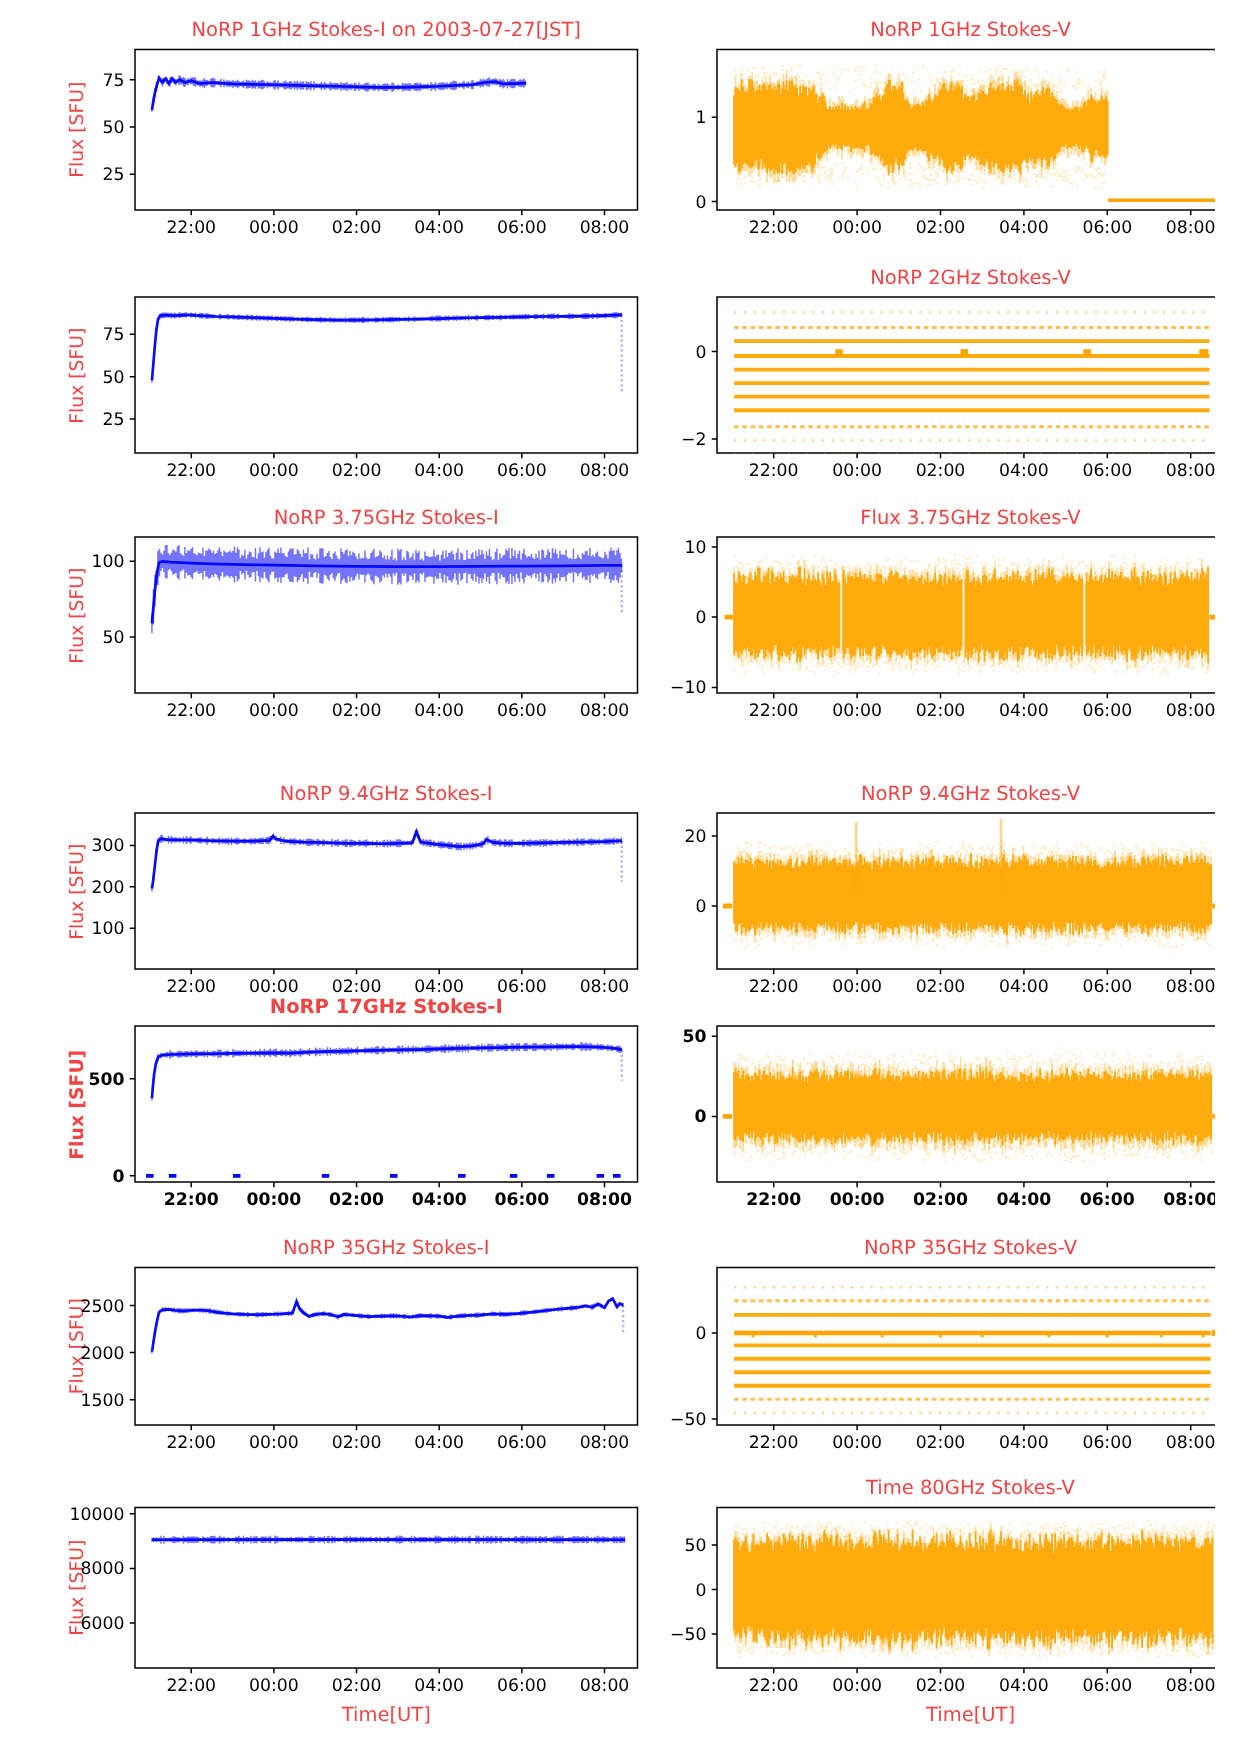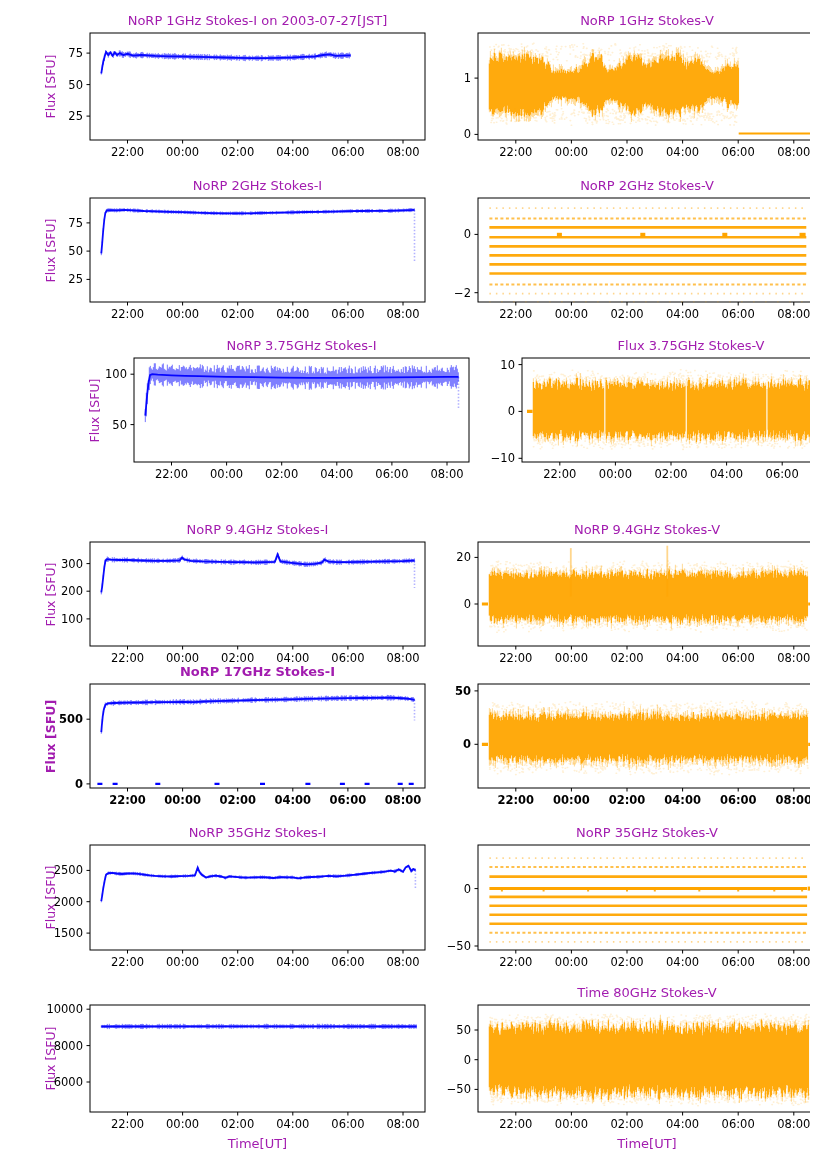--- a/index.html
+++ b/index.html
@@ -1,23 +1,23 @@
 <!DOCTYPE html>
 <html><head>
 <meta charset="utf-8">
 <style>
   html,body{margin:0;padding:0;background:#ffffff;}
   #canvas{position:relative;width:810px;height:1169px;background:#ffffff;overflow:hidden;
-          font-family:"DejaVu Sans","Liberation Sans",sans-serif;color:#a21caf;}
+          font-family:"DejaVu Sans","Liberation Sans",sans-serif;color:#ef4444;}
   .cell{position:absolute;}
   .c0{left:0;width:427px;}
   .c1{left:427px;width:400px;}
   .r0{top:11px;height:161px;}
   .r1{top:176px;height:158px;}
-  .r2{top:336px;height:158px;margin-left:44px;}
+  .r2{top:336px;height:158px;}
   .r3{top:520px;height:158px;}
   .r4{top:662px;height:158px;font-weight:bold;}
   .r5{top:823px;height:159px;}
   .r6{top:983px;height:186px;}
   .ptitle{position:absolute;top:0;height:20px;line-height:20px;text-align:center;
           font-size:13px;white-space:nowrap;}
   .c0 .ptitle{left:90px;width:335px;}
   .c1 .ptitle{left:51px;width:338px;}
   .ylab{position:absolute;left:42px;top:22px;width:18px;height:107px;
         display:flex;align-items:center;justify-content:center;}
@@ -69,21 +69,20 @@
         <path d="M88.8 129 v3.5 M144.4 129 v3.5 M200.0 129 v3.5 M255.6 129 v3.5 M311.2 129 v3.5 M366.8 129 v3.5 M51 123.4 h-3.5 M51 67.1 h-3.5 " stroke="#000" stroke-width="1" fill="none"></path>
         <rect x="51" y="22" width="338" height="107" fill="none" stroke="#000" stroke-width="1"></rect>
         <path d="M62.4 52.6 V98.5 M63.4 46.6 V100.3 M64.4 47.5 V98.0 M65.4 48.8 V103.6 M66.4 49.9 V103.4 M67.4 41.8 V101.2 M68.4 46.8 V98.4 M69.4 49.8 V97.8 M70.4 50.0 V97.6 M71.4 50.5 V98.9 M72.4 41.6 V100.4 M73.4 42.1 V100.9 M74.4 42.7 V100.5 M75.4 47.3 V99.9 M76.4 51.1 V96.5 M77.4 48.8 V95.6 M78.4 48.7 V102.0 M79.4 45.6 V101.5 M80.4 49.6 V94.7 M81.4 45.8 V101.8 M82.4 44.5 V98.0 M83.4 46.4 V100.8 M84.4 49.2 V104.7 M85.4 46.1 V101.1 M86.4 45.1 V103.1 M87.4 47.7 V102.5 M88.4 48.8 V101.0 M89.4 46.3 V105.3 M90.4 49.2 V102.0 M91.4 45.3 V104.7 M92.4 44.5 V104.2 M93.4 51.4 V98.0 M94.4 48.0 V104.9 M95.4 43.5 V98.5 M96.4 48.1 V97.9 M97.4 42.4 V105.7 M98.4 49.5 V101.7 M99.4 42.6 V103.9 M100.4 42.6 V102.3 M101.4 43.2 V104.3 M102.4 46.8 V105.3 M103.4 45.5 V103.8 M104.4 47.7 V100.9 M105.4 53.0 V101.4 M106.4 46.1 V102.2 M107.4 50.9 V98.3 M108.4 45.8 V101.5 M109.4 47.0 V101.7 M110.4 46.9 V99.4 M111.4 52.7 V99.0 M112.4 47.5 V97.4 M113.4 49.3 V99.3 M114.4 48.8 V103.7 M115.4 46.0 V100.8 M116.4 51.4 V98.8 M117.4 51.3 V91.2 M118.4 57.7 V94.9 M119.4 53.2 V95.1 M120.4 53.6 V94.2 M121.4 50.8 V91.9 M122.4 53.4 V90.6 M123.4 56.6 V90.1 M124.4 61.6 V89.6 M125.4 61.7 V86.2 M126.4 59.6 V88.3 M127.4 62.3 V86.3 M128.4 60.3 V85.0 M129.4 61.6 V86.9 M130.4 59.5 V85.2 M131.4 61.5 V88.5 M132.4 59.3 V86.8 M133.4 61.8 V88.1 M134.4 57.7 V89.2 M135.4 61.3 V85.3 M136.4 58.9 V86.7 M137.4 62.1 V86.6 M138.4 59.8 V85.8 M139.4 62.4 V86.7 M140.4 60.0 V90.5 M141.4 60.9 V87.9 M142.4 61.3 V88.1 M143.4 59.6 V87.8 M144.4 61.0 V87.2 M145.4 60.7 V88.0 M146.4 62.1 V87.3 M147.4 60.0 V88.3 M148.4 58.2 V88.4 M149.4 56.1 V90.4 M150.4 61.2 V86.2 M151.4 61.9 V85.7 M152.4 60.7 V86.4 M153.4 57.6 V92.3 M154.4 58.0 V91.8 M155.4 53.7 V91.3 M156.4 54.2 V92.9 M157.4 51.2 V92.8 M158.4 53.1 V93.9 M159.4 52.4 V92.3 M160.4 56.1 V96.7 M161.4 52.8 V94.9 M162.4 52.1 V99.7 M163.4 47.2 V99.5 M164.4 45.3 V98.7 M165.4 42.1 V105.8 M166.4 42.2 V98.7 M167.4 50.4 V99.3 M168.4 46.2 V104.1 M169.4 46.2 V98.2 M170.4 48.7 V94.3 M171.4 48.5 V98.8 M172.4 46.7 V102.3 M173.4 46.7 V97.4 M174.4 43.3 V99.0 M175.4 50.9 V99.5 M176.4 56.3 V95.2 M177.4 54.6 V91.1 M178.4 56.9 V89.5 M179.4 58.5 V89.2 M180.4 61.3 V88.7 M181.4 60.4 V89.6 M182.4 58.6 V88.1 M183.4 58.9 V87.0 M184.4 58.1 V89.7 M185.4 58.1 V89.7 M186.4 59.2 V88.3 M187.4 59.6 V90.0 M188.4 57.0 V89.8 M189.4 59.3 V89.7 M190.4 55.5 V89.2 M191.4 56.2 V94.0 M192.4 51.9 V96.3 M193.4 54.8 V91.4 M194.4 57.5 V92.1 M195.4 55.3 V95.0 M196.4 51.9 V94.9 M197.4 52.6 V93.6 M198.4 53.3 V92.0 M199.4 48.6 V99.4 M200.4 48.7 V94.6 M201.4 45.3 V95.6 M202.4 44.3 V100.3 M203.4 47.9 V101.0 M204.4 49.7 V104.6 M205.4 50.5 V102.4 M206.4 45.8 V99.4 M207.4 43.9 V104.5 M208.4 49.3 V102.7 M209.4 46.0 V97.1 M210.4 47.8 V97.4 M211.4 43.8 V99.4 M212.4 46.4 V98.8 M213.4 48.1 V102.1 M214.4 46.4 V101.3 M215.4 54.7 V93.3 M216.4 51.7 V95.7 M217.4 53.4 V93.0 M218.4 53.2 V91.7 M219.4 56.4 V95.4 M220.4 53.6 V93.7 M221.4 52.8 V93.3 M222.4 51.7 V94.3 M223.4 56.3 V92.6 M224.4 55.6 V95.8 M225.4 50.9 V94.3 M226.4 51.2 V98.8 M227.4 48.7 V98.4 M228.4 49.7 V99.1 M229.4 51.3 V99.9 M230.4 52.0 V95.1 M231.4 52.2 V97.4 M232.4 47.5 V101.6 M233.4 44.2 V104.6 M234.4 48.1 V96.5 M235.4 47.2 V100.3 M236.4 49.4 V98.7 M237.4 48.2 V97.3 M238.4 46.7 V101.8 M239.4 45.6 V101.4 M240.4 48.8 V103.0 M241.4 44.4 V104.4 M242.4 49.4 V103.6 M243.4 49.7 V98.7 M244.4 46.9 V100.8 M245.4 45.2 V98.7 M246.4 49.5 V103.8 M247.4 46.1 V101.7 M248.4 49.9 V97.4 M249.4 42.0 V98.8 M250.4 44.1 V99.1 M251.4 41.8 V99.3 M252.4 46.1 V103.1 M253.4 45.3 V106.0 M254.4 46.9 V97.6 M255.4 52.0 V95.8 M256.4 48.8 V95.7 M257.4 54.6 V97.7 M258.4 51.1 V97.1 M259.4 58.2 V93.8 M260.4 50.5 V96.2 M261.4 54.4 V95.0 M262.4 52.3 V97.6 M263.4 50.7 V98.1 M264.4 49.7 V95.2 M265.4 51.9 V93.6 M266.4 53.1 V94.7 M267.4 49.4 V100.3 M268.4 46.8 V95.3 M269.4 50.9 V94.0 M270.4 48.2 V96.1 M271.4 47.4 V100.5 M272.4 48.1 V99.8 M273.4 53.6 V94.1 M274.4 50.6 V93.5 M275.4 53.2 V96.4 M276.4 55.0 V94.8 M277.4 55.6 V91.5 M278.4 57.8 V90.9 M279.4 59.0 V90.1 M280.4 58.0 V87.3 M281.4 59.1 V86.9 M282.4 60.3 V86.8 M283.4 61.1 V85.3 M284.4 61.4 V88.2 M285.4 61.2 V87.3 M286.4 62.6 V87.2 M287.4 61.6 V88.1 M288.4 61.6 V86.3 M289.4 60.5 V86.7 M290.4 60.0 V85.2 M291.4 60.4 V86.7 M292.4 62.9 V88.4 M293.4 60.3 V86.4 M294.4 60.9 V90.2 M295.4 57.7 V90.7 M296.4 56.8 V88.3 M297.4 59.4 V86.0 M298.4 55.3 V88.1 M299.4 55.5 V91.0 M300.4 52.4 V96.9 M301.4 54.5 V97.0 M302.4 55.4 V92.9 M303.4 56.1 V89.3 M304.4 57.8 V89.2 M305.4 55.9 V92.4 M306.4 56.1 V93.5 M307.4 52.4 V92.1 M308.4 55.3 V93.0 M309.4 55.5 V94.2 M310.4 53.4 V94.4 M311.4 56.4 V92.4 " stroke="#ffa500" stroke-width="1.3" fill="none" stroke-opacity="0.95"></path>
         <path d="M62.4 48.9 V52.6 M62.4 98.5 V101.3 M63.4 39.9 V46.6 M63.4 100.3 V100.9 M64.4 47.5 V47.5 M64.4 98.0 V98.6 M65.4 45.6 V48.8 M65.4 103.6 V105.6 M66.4 45.2 V49.9 M66.4 103.4 V105.4 M67.4 38.1 V41.8 M67.4 101.2 V104.1 M68.4 42.7 V46.8 M68.4 98.4 V102.1 M69.4 45.1 V49.8 M69.4 97.8 V102.6 M70.4 46.8 V50.0 M70.4 97.6 V103.0 M71.4 46.7 V50.5 M71.4 98.9 V102.3 M72.4 39.4 V41.6 M72.4 100.4 V105.9 M73.4 40.9 V42.1 M73.4 100.9 V104.9 M74.4 36.7 V42.7 M74.4 100.5 V104.4 M75.4 43.6 V47.3 M75.4 99.9 V102.8 M76.4 44.9 V51.1 M76.4 96.5 V101.7 M77.4 42.5 V48.8 M77.4 95.6 V100.2 M78.4 46.3 V48.7 M78.4 102.0 V106.2 M79.4 45.0 V45.6 M79.4 101.5 V107.0 M80.4 46.0 V49.6 M80.4 94.7 V97.9 M81.4 42.6 V45.8 M81.4 101.8 V102.1 M82.4 43.7 V44.5 M82.4 98.0 V101.1 M83.4 40.5 V46.4 M83.4 100.8 V102.9 M84.4 43.4 V49.2 M84.4 104.7 V110.4 M85.4 45.2 V46.1 M85.4 101.1 V102.4 M86.4 40.4 V45.1 M86.4 103.1 V107.4 M87.4 43.4 V47.7 M87.4 102.5 V108.2 M88.4 44.0 V48.8 M88.4 101.0 V106.6 M89.4 44.6 V46.3 M89.4 105.3 V110.4 M90.4 47.5 V49.2 M90.4 102.0 V102.6 M91.4 42.8 V45.3 M91.4 104.7 V110.9 M92.4 41.9 V44.5 M92.4 104.2 V110.5 M93.4 45.7 V51.4 M93.4 98.0 V104.2 M94.4 45.7 V48.0 M94.4 104.9 V107.7 M95.4 38.8 V43.5 M95.4 98.5 V104.4 M96.4 45.2 V48.1 M96.4 97.9 V101.0 M97.4 35.7 V42.4 M97.4 105.7 V110.3 M98.4 46.1 V49.5 M98.4 101.7 V103.1 M99.4 41.1 V42.6 M99.4 103.9 V110.6 M100.4 39.3 V42.6 M100.4 102.3 V107.6 M101.4 40.4 V43.2 M101.4 104.3 V110.8 M102.4 46.5 V46.8 M102.4 105.3 V110.4 M103.4 39.6 V45.5 M103.4 103.8 V109.9 M104.4 40.9 V47.7 M104.4 100.9 V105.4 M105.4 51.6 V53.0 M105.4 101.4 V106.1 M106.4 43.9 V46.1 M106.4 102.2 V106.3 M107.4 48.4 V50.9 M107.4 98.3 V105.0 M108.4 41.9 V45.8 M108.4 101.5 V103.9 M109.4 44.2 V47.0 M109.4 101.7 V104.0 M110.4 46.4 V46.9 M110.4 99.4 V104.7 M111.4 52.5 V52.7 M111.4 99.0 V104.7 M112.4 43.0 V47.5 M112.4 97.4 V100.7 M113.4 46.7 V49.3 M113.4 99.3 V104.3 M114.4 44.6 V48.8 M114.4 103.7 V107.9 M115.4 45.0 V46.0 M115.4 100.8 V105.9 M116.4 45.9 V51.4 M116.4 98.8 V104.6 M117.4 50.6 V51.3 M117.4 91.2 V92.7 M118.4 54.7 V57.7 M118.4 94.9 V101.1 M119.4 52.6 V53.2 M119.4 95.1 V96.2 M120.4 47.2 V53.6 M120.4 94.2 V96.8 M121.4 50.2 V50.8 M121.4 91.9 V93.8 M122.4 51.7 V53.4 M122.4 90.6 V94.8 M123.4 53.2 V56.6 M123.4 90.1 V91.9 M124.4 58.9 V61.6 M124.4 89.6 V96.3 M125.4 60.8 V61.7 M125.4 86.2 V91.6 M126.4 53.6 V59.6 M126.4 88.3 V88.7 M127.4 60.2 V62.3 M127.4 86.3 V87.3 M128.4 56.1 V60.3 M128.4 85.0 V90.1 M129.4 57.3 V61.6 M129.4 86.9 V88.7 M130.4 57.5 V59.5 M130.4 85.2 V88.3 M131.4 58.2 V61.5 M131.4 88.5 V92.7 M132.4 52.9 V59.3 M132.4 86.8 V88.4 M133.4 55.1 V61.8 M133.4 88.1 V88.5 M134.4 53.2 V57.7 M134.4 89.2 V95.6 M135.4 55.0 V61.3 M135.4 85.3 V85.9 M136.4 58.3 V58.9 M136.4 86.7 V87.1 M137.4 57.7 V62.1 M137.4 86.6 V87.5 M138.4 59.1 V59.8 M138.4 85.8 V92.2 M139.4 62.1 V62.4 M139.4 86.7 V90.3 M140.4 58.3 V60.0 M140.4 90.5 V94.6 M141.4 58.1 V60.9 M141.4 87.9 V92.9 M142.4 58.3 V61.3 M142.4 88.1 V91.7 M143.4 56.0 V59.6 M143.4 87.8 V88.4 M144.4 55.0 V61.0 M144.4 87.2 V93.0 M145.4 60.0 V60.7 M145.4 88.0 V90.7 M146.4 59.2 V62.1 M146.4 87.3 V92.9 M147.4 56.9 V60.0 M147.4 88.3 V94.2 M148.4 57.7 V58.2 M148.4 88.4 V94.9 M149.4 53.1 V56.1 M149.4 90.4 V91.4 M150.4 57.8 V61.2 M150.4 86.2 V89.7 M151.4 55.6 V61.9 M151.4 85.7 V91.9 M152.4 54.3 V60.7 M152.4 86.4 V88.6 M153.4 54.6 V57.6 M153.4 92.3 V97.0 M154.4 54.1 V58.0 M154.4 91.8 V96.5 M155.4 49.5 V53.7 M155.4 91.3 V93.4 M156.4 47.9 V54.2 M156.4 92.9 V95.3 M157.4 44.8 V51.2 M157.4 92.8 V94.9 M158.4 46.3 V53.1 M158.4 93.9 V96.3 M159.4 51.9 V52.4 M159.4 92.3 V96.6 M160.4 55.0 V56.1 M160.4 96.7 V98.9 M161.4 51.2 V52.8 M161.4 94.9 V100.5 M162.4 48.4 V52.1 M162.4 99.7 V100.3 M163.4 41.3 V47.2 M163.4 99.5 V101.0 M164.4 44.7 V45.3 M164.4 98.7 V102.4 M165.4 38.0 V42.1 M165.4 105.8 V106.3 M166.4 38.4 V42.2 M166.4 98.7 V103.6 M167.4 48.9 V50.4 M167.4 99.3 V104.4 M168.4 45.8 V46.2 M168.4 104.1 V109.3 M169.4 46.0 V46.2 M169.4 98.2 V102.5 M170.4 43.5 V48.7 M170.4 94.3 V97.0 M171.4 43.0 V48.5 M171.4 98.8 V100.6 M172.4 40.3 V46.7 M172.4 102.3 V106.0 M173.4 43.4 V46.7 M173.4 97.4 V99.1 M174.4 42.7 V43.3 M174.4 99.0 V99.3 M175.4 44.5 V50.9 M175.4 99.5 V105.8 M176.4 55.1 V56.3 M176.4 95.2 V96.7 M177.4 52.4 V54.6 M177.4 91.1 V96.4 M178.4 53.9 V56.9 M178.4 89.5 V92.8 M179.4 56.6 V58.5 M179.4 89.2 V93.6 M180.4 58.5 V61.3 M180.4 88.7 V89.6 M181.4 58.0 V60.4 M181.4 89.6 V92.5 M182.4 53.8 V58.6 M182.4 88.1 V93.9 M183.4 53.4 V58.9 M183.4 87.0 V92.7 M184.4 56.7 V58.1 M184.4 89.7 V91.7 M185.4 54.5 V58.1 M185.4 89.7 V93.4 M186.4 58.5 V59.2 M186.4 88.3 V88.9 M187.4 56.1 V59.6 M187.4 90.0 V91.8 M188.4 56.3 V57.0 M188.4 89.8 V91.9 M189.4 54.7 V59.3 M189.4 89.7 V91.5 M190.4 52.7 V55.5 M190.4 89.2 V93.4 M191.4 51.8 V56.2 M191.4 94.0 V98.5 M192.4 47.3 V51.9 M192.4 96.3 V101.0 M193.4 49.7 V54.8 M193.4 91.4 V97.3 M194.4 54.5 V57.5 M194.4 92.1 V93.1 M195.4 52.8 V55.3 M195.4 95.0 V101.2 M196.4 45.2 V51.9 M196.4 94.9 V98.2 M197.4 50.9 V52.6 M197.4 93.6 V96.6 M198.4 47.9 V53.3 M198.4 92.0 V95.2 M199.4 43.6 V48.6 M199.4 99.4 V100.5 M200.4 44.2 V48.7 M200.4 94.6 V98.1 M201.4 40.2 V45.3 M201.4 95.6 V100.0 M202.4 41.7 V44.3 M202.4 100.3 V103.1 M203.4 41.5 V47.9 M203.4 101.0 V102.7 M204.4 44.0 V49.7 M204.4 104.6 V110.9 M205.4 48.5 V50.5 M205.4 102.4 V102.9 M206.4 42.6 V45.8 M206.4 99.4 V100.6 M207.4 39.8 V43.9 M207.4 104.5 V105.2 M208.4 43.1 V49.3 M208.4 102.7 V106.0 M209.4 44.1 V46.0 M209.4 97.1 V103.1 M210.4 42.1 V47.8 M210.4 97.4 V99.2 M211.4 42.8 V43.8 M211.4 99.4 V104.4 M212.4 42.7 V46.4 M212.4 98.8 V101.1 M213.4 42.3 V48.1 M213.4 102.1 V103.1 M214.4 42.7 V46.4 M214.4 101.3 V102.3 M215.4 53.6 V54.7 M215.4 93.3 V100.1 M216.4 51.0 V51.7 M216.4 95.7 V98.4 M217.4 48.8 V53.4 M217.4 93.0 V93.6 M218.4 52.3 V53.2 M218.4 91.7 V93.2 M219.4 53.7 V56.4 M219.4 95.4 V97.4 M220.4 51.9 V53.6 M220.4 93.7 V97.3 M221.4 47.5 V52.8 M221.4 93.3 V95.8 M222.4 47.6 V51.7 M222.4 94.3 V94.7 M223.4 49.5 V56.3 M223.4 92.6 V99.1 M224.4 49.6 V55.6 M224.4 95.8 V101.7 M225.4 47.3 V50.9 M225.4 94.3 V97.5 M226.4 45.0 V51.2 M226.4 98.8 V101.7 M227.4 45.4 V48.7 M227.4 98.4 V104.9 M228.4 45.2 V49.7 M228.4 99.1 V99.9 M229.4 45.4 V51.3 M229.4 99.9 V103.6 M230.4 51.3 V52.0 M230.4 95.1 V98.1 M231.4 51.6 V52.2 M231.4 97.4 V99.1 M232.4 44.9 V47.5 M232.4 101.6 V106.2 M233.4 39.0 V44.2 M233.4 104.6 V105.4 M234.4 42.8 V48.1 M234.4 96.5 V102.2 M235.4 41.5 V47.2 M235.4 100.3 V105.6 M236.4 42.9 V49.4 M236.4 98.7 V105.5 M237.4 44.1 V48.2 M237.4 97.3 V97.7 M238.4 40.8 V46.7 M238.4 101.8 V104.9 M239.4 39.1 V45.6 M239.4 101.4 V107.9 M240.4 44.8 V48.8 M240.4 103.0 V103.5 M241.4 38.1 V44.4 M241.4 104.4 V110.9 M242.4 44.7 V49.4 M242.4 103.6 V106.7 M243.4 48.1 V49.7 M243.4 98.7 V100.9 M244.4 43.6 V46.9 M244.4 100.8 V103.3 M245.4 39.7 V45.2 M245.4 98.7 V101.6 M246.4 45.8 V49.5 M246.4 103.8 V107.9 M247.4 44.2 V46.1 M247.4 101.7 V102.6 M248.4 49.5 V49.9 M248.4 97.4 V99.5 M249.4 36.3 V42.0 M249.4 98.8 V101.9 M250.4 37.9 V44.1 M250.4 99.1 V101.6 M251.4 37.0 V41.8 M251.4 99.3 V102.0 M252.4 41.8 V46.1 M252.4 103.1 V104.4 M253.4 38.6 V45.3 M253.4 106.0 V110.7 M254.4 43.9 V46.9 M254.4 97.6 V98.3 M255.4 52.0 V52.0 M255.4 95.8 V96.2 M256.4 42.5 V48.8 M256.4 95.7 V96.6 M257.4 53.2 V54.6 M257.4 97.7 V101.4 M258.4 46.5 V51.1 M258.4 97.1 V103.1 M259.4 55.6 V58.2 M259.4 93.8 V94.0 M260.4 47.3 V50.5 M260.4 96.2 V98.9 M261.4 49.8 V54.4 M261.4 95.0 V101.2 M262.4 52.2 V52.3 M262.4 97.6 V102.2 M263.4 49.7 V50.7 M263.4 98.1 V101.7 M264.4 45.0 V49.7 M264.4 95.2 V97.8 M265.4 48.4 V51.9 M265.4 93.6 V99.4 M266.4 50.9 V53.1 M266.4 94.7 V96.4 M267.4 43.2 V49.4 M267.4 100.3 V107.1 M268.4 40.7 V46.8 M268.4 95.3 V97.8 M269.4 50.6 V50.9 M269.4 94.0 V95.3 M270.4 42.4 V48.2 M270.4 96.1 V102.4 M271.4 45.4 V47.4 M271.4 100.5 V102.0 M272.4 43.5 V48.1 M272.4 99.8 V102.7 M273.4 47.0 V53.6 M273.4 94.1 V98.6 M274.4 50.4 V50.6 M274.4 93.5 V96.5 M275.4 48.4 V53.2 M275.4 96.4 V101.7 M276.4 53.1 V55.0 M276.4 94.8 V98.9 M277.4 49.5 V55.6 M277.4 91.5 V94.9 M278.4 53.9 V57.8 M278.4 90.9 V93.3 M279.4 55.5 V59.0 M279.4 90.1 V93.0 M280.4 54.9 V58.0 M280.4 87.3 V91.9 M281.4 54.0 V59.1 M281.4 86.9 V90.5 M282.4 54.9 V60.3 M282.4 86.8 V91.8 M283.4 56.1 V61.1 M283.4 85.3 V88.0 M284.4 57.8 V61.4 M284.4 88.2 V94.3 M285.4 58.9 V61.2 M285.4 87.3 V93.9 M286.4 60.7 V62.6 M286.4 87.2 V87.4 M287.4 59.5 V61.6 M287.4 88.1 V92.2 M288.4 56.1 V61.6 M288.4 86.3 V89.0 M289.4 59.0 V60.5 M289.4 86.7 V92.0 M290.4 55.8 V60.0 M290.4 85.2 V90.2 M291.4 56.4 V60.4 M291.4 86.7 V93.1 M292.4 59.7 V62.9 M292.4 88.4 V93.7 M293.4 57.4 V60.3 M293.4 86.4 V91.7 M294.4 55.0 V60.9 M294.4 90.2 V92.0 M295.4 53.0 V57.7 M295.4 90.7 V95.5 M296.4 55.1 V56.8 M296.4 88.3 V90.1 M297.4 55.5 V59.4 M297.4 86.0 V87.9 M298.4 48.8 V55.3 M298.4 88.1 V90.7 M299.4 54.2 V55.5 M299.4 91.0 V92.9 M300.4 47.7 V52.4 M300.4 96.9 V101.1 M301.4 52.5 V54.5 M301.4 97.0 V98.6 M302.4 53.5 V55.4 M302.4 92.9 V93.4 M303.4 50.5 V56.1 M303.4 89.3 V94.7 M304.4 55.3 V57.8 M304.4 89.2 V94.3 M305.4 55.8 V55.9 M305.4 92.4 V92.5 M306.4 53.3 V56.1 M306.4 93.5 V94.2 M307.4 46.7 V52.4 M307.4 92.1 V97.7 M308.4 53.1 V55.3 M308.4 93.0 V94.0 M309.4 51.1 V55.5 M309.4 94.2 V99.5 M310.4 49.7 V53.4 M310.4 94.4 V97.7 M311.4 50.1 V56.4 M311.4 92.4 V93.9 " stroke="#ffa500" stroke-width="1.1" fill="none" stroke-opacity="0.38"></path>
         <path d="M259.2 49.3 l0.5 0 M248.7 102.6 l0.5 0 M197.5 42.3 l0.5 0 M220.8 41.8 l0.5 0 M253.1 44.3 l0.5 0 M121.4 38.9 l0.5 0 M257.5 36.0 l0.5 0 M83.8 38.1 l0.5 0 M231.5 99.7 l0.5 0 M122.4 100.5 l0.5 0 M123.5 43.2 l0.5 0 M194.6 45.1 l0.5 0 M234.2 105.1 l0.5 0 M284.9 107.9 l0.5 0 M279.8 50.9 l0.5 0 M109.3 103.5 l0.5 0 M91.8 43.7 l0.5 0 M155.9 43.8 l0.5 0 M298.1 47.4 l0.5 0 M303.2 101.4 l0.5 0 M269.0 101.4 l0.5 0 M99.0 102.5 l0.5 0 M197.7 105.9 l0.5 0 M87.9 110.5 l0.5 0 M188.7 102.0 l0.5 0 M263.4 109.7 l0.5 0 M169.3 100.6 l0.5 0 M107.5 107.0 l0.5 0 M156.1 102.3 l0.5 0 M276.8 105.1 l0.5 0 M280.5 42.5 l0.5 0 M162.2 44.1 l0.5 0 M103.9 107.0 l0.5 0 M65.9 98.3 l0.5 0 M118.0 106.6 l0.5 0 M173.1 97.6 l0.5 0 M198.8 43.3 l0.5 0 M245.6 106.6 l0.5 0 M179.3 104.8 l0.5 0 M73.7 40.2 l0.5 0 M210.7 47.2 l0.5 0 M158.5 43.9 l0.5 0 M149.8 35.5 l0.5 0 M289.9 104.2 l0.5 0 M292.3 44.5 l0.5 0 M158.6 49.8 l0.5 0 M260.2 107.8 l0.5 0 M90.2 103.2 l0.5 0 M130.2 98.9 l0.5 0 M81.6 41.0 l0.5 0 M64.1 39.1 l0.5 0 M131.7 41.6 l0.5 0 M143.0 43.1 l0.5 0 M176.8 104.8 l0.5 0 M272.9 105.6 l0.5 0 M248.9 97.1 l0.5 0 M305.4 42.0 l0.5 0 M242.9 48.9 l0.5 0 M262.6 105.0 l0.5 0 M144.7 33.9 l0.5 0 M305.7 103.8 l0.5 0 M77.8 40.9 l0.5 0 M292.2 41.5 l0.5 0 M249.4 107.7 l0.5 0 M242.3 105.3 l0.5 0 M106.5 32.3 l0.5 0 M78.1 45.1 l0.5 0 M279.7 105.3 l0.5 0 M243.1 101.5 l0.5 0 M291.0 42.2 l0.5 0 M214.2 102.8 l0.5 0 M93.3 103.3 l0.5 0 M269.0 43.9 l0.5 0 M93.0 109.5 l0.5 0 M258.3 100.9 l0.5 0 M201.0 49.4 l0.5 0 M126.9 104.8 l0.5 0 M139.3 106.6 l0.5 0 M174.0 47.7 l0.5 0 M89.3 45.4 l0.5 0 M254.3 44.0 l0.5 0 M145.7 36.0 l0.5 0 M265.4 102.7 l0.5 0 M196.8 107.1 l0.5 0 M165.8 39.5 l0.5 0 M216.9 48.2 l0.5 0 M127.4 109.2 l0.5 0 M67.0 48.0 l0.5 0 M87.3 102.0 l0.5 0 M236.3 109.0 l0.5 0 M230.7 46.8 l0.5 0 M66.4 102.2 l0.5 0 M187.2 100.1 l0.5 0 M63.9 111.5 l0.5 0 M244.0 107.6 l0.5 0 M76.0 97.0 l0.5 0 M306.9 44.4 l0.5 0 M99.6 102.3 l0.5 0 M87.7 97.7 l0.5 0 M118.2 108.2 l0.5 0 M193.4 104.8 l0.5 0 M78.1 46.5 l0.5 0 M253.1 42.4 l0.5 0 M280.9 103.9 l0.5 0 M255.7 108.5 l0.5 0 M307.7 106.7 l0.5 0 M303.3 102.5 l0.5 0 M283.9 109.3 l0.5 0 M153.6 45.0 l0.5 0 M91.6 40.4 l0.5 0 M309.4 104.8 l0.5 0 M79.5 107.9 l0.5 0 M235.2 43.9 l0.5 0 M296.4 98.5 l0.5 0 M167.0 108.7 l0.5 0 M184.1 34.9 l0.5 0 M252.2 110.2 l0.5 0 M234.9 44.5 l0.5 0 M112.5 43.1 l0.5 0 M88.9 103.3 l0.5 0 M237.3 36.2 l0.5 0 M231.3 103.2 l0.5 0 M195.8 48.4 l0.5 0 M274.4 44.3 l0.5 0 M156.8 101.9 l0.5 0 M172.5 46.1 l0.5 0 M202.6 44.9 l0.5 0 M74.0 43.5 l0.5 0 M212.8 103.2 l0.5 0 M119.1 36.0 l0.5 0 M81.1 103.8 l0.5 0 M224.0 110.5 l0.5 0 M278.5 40.4 l0.5 0 M118.5 109.6 l0.5 0 M64.5 109.5 l0.5 0 M92.4 101.1 l0.5 0 M266.5 107.2 l0.5 0 M214.9 39.8 l0.5 0 M177.6 40.6 l0.5 0 M144.9 102.6 l0.5 0 M68.3 42.9 l0.5 0 M256.9 108.5 l0.5 0 M271.6 100.9 l0.5 0 M224.1 44.9 l0.5 0 M168.8 100.0 l0.5 0 M197.5 104.5 l0.5 0 M181.1 112.5 l0.5 0 M83.0 99.3 l0.5 0 M84.1 103.6 l0.5 0 M124.3 107.1 l0.5 0 M214.8 103.7 l0.5 0 M179.2 100.9 l0.5 0 M221.1 42.2 l0.5 0 M240.4 111.4 l0.5 0 M246.6 108.7 l0.5 0 M144.2 114.2 l0.5 0 M220.2 112.4 l0.5 0 M300.3 98.3 l0.5 0 M216.6 99.2 l0.5 0 M192.6 109.4 l0.5 0 M307.8 50.5 l0.5 0 M114.2 103.1 l0.5 0 M226.7 110.3 l0.5 0 M158.7 109.9 l0.5 0 M244.3 47.7 l0.5 0 M147.5 104.7 l0.5 0 M290.8 113.6 l0.5 0 M123.2 107.1 l0.5 0 M156.2 37.3 l0.5 0 M225.4 42.6 l0.5 0 M307.7 110.6 l0.5 0 M239.8 36.6 l0.5 0 M186.3 113.2 l0.5 0 M255.6 109.4 l0.5 0 M285.6 110.6 l0.5 0 M282.6 103.1 l0.5 0 M284.4 102.9 l0.5 0 M253.8 106.9 l0.5 0 M176.5 102.9 l0.5 0 M162.1 102.1 l0.5 0 M309.3 36.6 l0.5 0 M90.2 38.5 l0.5 0 M93.3 44.0 l0.5 0 M148.4 44.9 l0.5 0 M220.7 41.2 l0.5 0 M117.9 98.6 l0.5 0 M298.4 45.3 l0.5 0 M114.5 47.7 l0.5 0 M185.4 98.6 l0.5 0 M193.1 112.7 l0.5 0 M208.3 36.0 l0.5 0 M117.9 97.8 l0.5 0 M289.8 101.0 l0.5 0 M263.1 50.6 l0.5 0 M301.6 107.5 l0.5 0 M90.4 38.5 l0.5 0 M119.4 110.7 l0.5 0 M181.2 41.0 l0.5 0 M234.2 104.0 l0.5 0 M97.6 39.9 l0.5 0 M120.9 100.8 l0.5 0 M257.4 103.5 l0.5 0 M213.1 46.4 l0.5 0 M220.9 44.8 l0.5 0 M81.3 34.5 l0.5 0 M308.4 38.7 l0.5 0 M89.2 110.0 l0.5 0 M70.8 106.8 l0.5 0 M185.2 41.6 l0.5 0 M275.3 46.1 l0.5 0 M161.7 105.2 l0.5 0 M151.9 100.9 l0.5 0 M286.1 105.5 l0.5 0 M85.4 44.3 l0.5 0 M80.5 41.4 l0.5 0 M189.7 108.1 l0.5 0 M254.0 44.9 l0.5 0 M125.4 102.4 l0.5 0 M256.8 47.0 l0.5 0 M195.8 109.0 l0.5 0 M241.7 34.8 l0.5 0 M138.4 35.6 l0.5 0 M202.9 48.7 l0.5 0 M64.9 100.2 l0.5 0 M309.5 41.8 l0.5 0 M70.5 103.1 l0.5 0 M254.4 37.2 l0.5 0 M243.5 100.4 l0.5 0 M154.4 98.8 l0.5 0 M168.8 100.2 l0.5 0 M119.6 105.3 l0.5 0 M120.3 45.1 l0.5 0 M162.1 106.7 l0.5 0 M168.5 109.6 l0.5 0 M97.5 40.2 l0.5 0 M220.3 39.0 l0.5 0 M122.6 50.5 l0.5 0 M156.0 32.8 l0.5 0 M180.7 105.4 l0.5 0 M65.3 107.6 l0.5 0 M308.9 40.5 l0.5 0 M232.8 48.5 l0.5 0 M240.8 45.3 l0.5 0 M99.8 99.3 l0.5 0 M271.7 104.5 l0.5 0 M251.2 36.7 l0.5 0 M231.3 104.1 l0.5 0 M164.8 39.0 l0.5 0 M86.1 105.0 l0.5 0 M153.2 47.2 l0.5 0 M124.9 107.6 l0.5 0 M279.3 106.7 l0.5 0 M291.3 100.0 l0.5 0 M222.8 109.6 l0.5 0 M265.9 45.4 l0.5 0 M82.1 37.6 l0.5 0 M217.3 46.1 l0.5 0 M244.1 43.7 l0.5 0 M214.6 48.2 l0.5 0 M227.4 47.4 l0.5 0 M240.3 110.0 l0.5 0 M78.1 47.2 l0.5 0 M203.1 45.2 l0.5 0 M169.9 110.4 l0.5 0 M84.8 46.8 l0.5 0 M239.3 41.5 l0.5 0 M129.2 46.3 l0.5 0 M93.9 43.2 l0.5 0 M241.3 101.1 l0.5 0 M79.0 112.1 l0.5 0 M269.5 101.4 l0.5 0 M261.2 46.2 l0.5 0 M290.1 47.8 l0.5 0 M302.8 107.1 l0.5 0 M77.8 38.8 l0.5 0 M203.0 46.2 l0.5 0 M220.1 108.7 l0.5 0 M244.7 104.9 l0.5 0 M248.0 100.1 l0.5 0 M146.5 101.3 l0.5 0 M192.9 39.1 l0.5 0 M118.3 44.6 l0.5 0 M137.4 108.1 l0.5 0 M265.8 45.4 l0.5 0 M252.1 108.9 l0.5 0 M290.1 103.2 l0.5 0 M197.7 44.0 l0.5 0 M305.5 37.2 l0.5 0 M277.5 98.9 l0.5 0 M73.4 109.8 l0.5 0 M189.3 101.2 l0.5 0 M259.7 42.1 l0.5 0 M279.6 45.4 l0.5 0 M269.5 109.0 l0.5 0 M159.0 107.9 l0.5 0 M274.2 113.7 l0.5 0 M188.0 32.9 l0.5 0 M134.4 35.6 l0.5 0 M234.7 40.3 l0.5 0 M256.1 40.2 l0.5 0 M278.1 104.3 l0.5 0 M187.8 107.0 l0.5 0 M265.8 105.6 l0.5 0 M287.3 111.8 l0.5 0 M128.8 38.1 l0.5 0 M291.9 100.6 l0.5 0 M77.7 98.1 l0.5 0 M109.0 38.9 l0.5 0 M162.3 108.9 l0.5 0 M99.0 105.7 l0.5 0 M306.7 42.8 l0.5 0 M223.7 101.9 l0.5 0 M159.3 98.3 l0.5 0 M270.1 107.2 l0.5 0 M211.4 108.9 l0.5 0 M256.2 112.8 l0.5 0 M168.1 41.8 l0.5 0 M206.9 39.1 l0.5 0 M178.0 42.4 l0.5 0 M90.5 44.5 l0.5 0 M248.7 104.3 l0.5 0 M221.7 106.2 l0.5 0 M222.9 45.0 l0.5 0 M92.5 43.0 l0.5 0 M95.1 43.5 l0.5 0 M118.8 38.0 l0.5 0 M189.7 107.6 l0.5 0 M104.8 39.2 l0.5 0 M249.8 98.1 l0.5 0 M105.7 43.0 l0.5 0 M276.7 106.6 l0.5 0 M263.8 107.0 l0.5 0 M262.8 45.5 l0.5 0 M190.9 107.7 l0.5 0 M67.5 100.9 l0.5 0 M256.0 45.5 l0.5 0 M207.2 42.6 l0.5 0 M229.2 105.1 l0.5 0 M239.9 110.0 l0.5 0 M81.2 43.6 l0.5 0 M242.1 111.4 l0.5 0 M171.1 39.3 l0.5 0 M229.7 36.7 l0.5 0 M106.6 106.7 l0.5 0 M250.8 43.7 l0.5 0 M67.3 37.9 l0.5 0 M235.9 34.9 l0.5 0 M135.9 100.7 l0.5 0 M166.4 103.4 l0.5 0 M115.3 48.2 l0.5 0 M165.1 98.8 l0.5 0 M147.2 34.0 l0.5 0 M109.2 98.0 l0.5 0 M303.0 43.1 l0.5 0 M219.9 49.7 l0.5 0 M111.1 47.4 l0.5 0 M257.4 47.7 l0.5 0 M206.2 109.5 l0.5 0 M275.0 105.2 l0.5 0 M202.6 37.3 l0.5 0 M87.5 39.9 l0.5 0 M221.3 49.8 l0.5 0 M305.9 101.6 l0.5 0 M114.3 101.9 l0.5 0 M93.3 41.7 l0.5 0 M158.7 44.1 l0.5 0 M233.4 103.3 l0.5 0 M105.6 41.0 l0.5 0 M173.0 39.4 l0.5 0 M258.6 113.0 l0.5 0 M233.3 43.7 l0.5 0 M233.8 39.4 l0.5 0 M79.5 113.0 l0.5 0 M153.4 97.3 l0.5 0 M130.8 43.6 l0.5 0 M243.7 34.8 l0.5 0 M127.5 105.7 l0.5 0 M278.4 50.1 l0.5 0 M147.2 99.3 l0.5 0 M310.8 49.4 l0.5 0 M192.0 101.2 l0.5 0 M195.6 109.3 l0.5 0 M64.2 104.2 l0.5 0 M63.5 96.9 l0.5 0 M212.5 46.0 l0.5 0 M193.9 105.9 l0.5 0 M294.5 102.7 l0.5 0 M268.1 49.9 l0.5 0 M282.8 107.2 l0.5 0 M104.3 48.5 l0.5 0 M73.0 106.0 l0.5 0 M85.8 41.1 l0.5 0 M159.8 44.2 l0.5 0 M180.8 43.6 l0.5 0 M175.9 106.9 l0.5 0 M292.6 103.9 l0.5 0 M129.3 40.6 l0.5 0 M67.6 38.3 l0.5 0 M186.9 49.8 l0.5 0 M92.2 46.5 l0.5 0 M171.8 41.2 l0.5 0 M228.4 114.1 l0.5 0 M134.6 107.9 l0.5 0 M276.7 46.8 l0.5 0 M135.0 104.0 l0.5 0 M179.9 98.1 l0.5 0 M142.7 34.9 l0.5 0 M75.4 97.0 l0.5 0 M96.7 39.8 l0.5 0 M236.5 37.8 l0.5 0 M72.2 99.6 l0.5 0 M179.0 100.8 l0.5 0 M94.3 33.1 l0.5 0 M232.4 35.7 l0.5 0 M74.0 43.4 l0.5 0 M308.3 104.5 l0.5 0 M282.1 45.9 l0.5 0 M191.7 108.3 l0.5 0 M264.8 105.6 l0.5 0 M151.1 103.6 l0.5 0 M265.5 106.2 l0.5 0 M305.7 104.7 l0.5 0 M156.6 35.9 l0.5 0 M92.6 99.2 l0.5 0 M267.9 100.3 l0.5 0 M282.5 105.4 l0.5 0 M122.0 38.9 l0.5 0 M215.2 108.4 l0.5 0 M193.1 105.6 l0.5 0 M198.9 48.0 l0.5 0 M77.0 43.8 l0.5 0 M214.4 43.0 l0.5 0 M291.8 43.9 l0.5 0 M167.4 99.5 l0.5 0 M294.5 109.4 l0.5 0 M276.8 104.7 l0.5 0 M212.1 104.9 l0.5 0 M257.9 110.1 l0.5 0 M278.9 43.8 l0.5 0 M217.7 42.9 l0.5 0 M93.9 44.9 l0.5 0 M71.6 35.3 l0.5 0 M90.8 43.6 l0.5 0 M215.4 43.1 l0.5 0 M239.9 36.6 l0.5 0 M225.4 107.4 l0.5 0 M147.0 102.5 l0.5 0 M109.5 110.0 l0.5 0 M239.0 32.8 l0.5 0 M237.3 106.9 l0.5 0 M120.3 45.8 l0.5 0 M230.0 111.4 l0.5 0 M100.0 99.4 l0.5 0 M115.1 44.2 l0.5 0 M168.8 101.5 l0.5 0 M168.2 103.5 l0.5 0 M120.1 41.9 l0.5 0 M166.4 39.1 l0.5 0 M306.5 45.0 l0.5 0 M218.8 98.1 l0.5 0 M143.1 109.6 l0.5 0 M213.4 100.2 l0.5 0 M263.8 110.4 l0.5 0 M297.7 105.4 l0.5 0 M211.5 39.0 l0.5 0 M82.1 49.2 l0.5 0 M227.1 100.3 l0.5 0 M115.9 45.4 l0.5 0 M218.3 107.9 l0.5 0 M253.5 35.5 l0.5 0 M270.7 36.9 l0.5 0 M129.3 98.8 l0.5 0 M253.7 36.9 l0.5 0 M290.7 45.3 l0.5 0 M304.2 100.9 l0.5 0 M191.6 108.5 l0.5 0 M71.2 49.5 l0.5 0 M280.5 49.5 l0.5 0 M75.0 42.6 l0.5 0 M252.0 98.9 l0.5 0 M174.9 98.2 l0.5 0 M193.9 108.9 l0.5 0 M240.0 98.1 l0.5 0 M167.2 48.1 l0.5 0 M284.5 35.3 l0.5 0 M170.2 104.7 l0.5 0 M193.4 97.9 l0.5 0 M273.8 40.4 l0.5 0 M238.9 50.3 l0.5 0 M93.0 99.9 l0.5 0 M160.2 112.1 l0.5 0 M289.7 47.9 l0.5 0 M157.0 43.4 l0.5 0 M238.7 99.2 l0.5 0 M76.5 33.9 l0.5 0 M129.5 35.2 l0.5 0 M223.4 101.3 l0.5 0 M82.9 40.1 l0.5 0 M200.8 102.3 l0.5 0 M263.2 98.6 l0.5 0 M203.3 112.4 l0.5 0 M127.6 101.9 l0.5 0 M132.5 108.0 l0.5 0 M107.8 46.8 l0.5 0 M183.2 102.3 l0.5 0 M204.0 46.9 l0.5 0 M306.8 114.0 l0.5 0 M185.2 111.2 l0.5 0 M125.3 110.1 l0.5 0 M76.5 43.8 l0.5 0 M231.8 100.9 l0.5 0 M280.8 102.2 l0.5 0 M144.1 103.4 l0.5 0 M185.8 102.6 l0.5 0 M108.1 109.5 l0.5 0 M159.5 37.4 l0.5 0 M93.4 47.2 l0.5 0 M303.9 106.2 l0.5 0 M256.9 100.2 l0.5 0 M239.8 40.1 l0.5 0 M249.1 105.2 l0.5 0 M110.3 103.5 l0.5 0 M196.7 104.5 l0.5 0 M76.2 109.8 l0.5 0 M176.4 105.1 l0.5 0 M297.1 107.5 l0.5 0 M100.3 35.0 l0.5 0 M226.8 36.6 l0.5 0 M262.6 35.8 l0.5 0 M198.3 47.5 l0.5 0 M83.0 45.5 l0.5 0 M179.1 112.3 l0.5 0 M134.3 106.2 l0.5 0 M82.3 45.3 l0.5 0 M133.6 37.9 l0.5 0 M289.3 110.3 l0.5 0 M74.5 107.5 l0.5 0 M119.3 40.6 l0.5 0 M73.5 41.9 l0.5 0 M167.0 48.4 l0.5 0 M187.8 33.8 l0.5 0 M105.5 33.1 l0.5 0 M296.0 104.6 l0.5 0 M125.5 105.7 l0.5 0 M160.3 48.0 l0.5 0 M148.5 45.3 l0.5 0 M98.8 108.9 l0.5 0 M93.3 47.6 l0.5 0 M127.3 111.9 l0.5 0 M180.9 43.3 l0.5 0 M92.4 45.5 l0.5 0 M74.7 34.1 l0.5 0 M308.7 38.0 l0.5 0 M127.0 103.8 l0.5 0 M117.7 37.6 l0.5 0 M182.1 110.8 l0.5 0 M201.5 103.5 l0.5 0 M197.8 104.9 l0.5 0 M188.4 34.0 l0.5 0 M260.4 45.9 l0.5 0 M88.8 37.8 l0.5 0 M181.9 37.6 l0.5 0 M225.0 43.6 l0.5 0 M97.6 103.9 l0.5 0 M207.4 103.0 l0.5 0 M277.8 108.9 l0.5 0 M210.8 106.5 l0.5 0 M281.6 109.1 l0.5 0 M261.9 100.3 l0.5 0 M75.2 99.1 l0.5 0 M283.3 42.6 l0.5 0 M94.6 39.1 l0.5 0 M173.0 108.7 l0.5 0 M198.9 102.0 l0.5 0 M217.5 40.0 l0.5 0 M214.8 107.7 l0.5 0 M158.6 97.9 l0.5 0 M86.2 104.5 l0.5 0 M259.6 43.6 l0.5 0 M271.2 46.0 l0.5 0 M83.6 109.9 l0.5 0 M227.9 42.7 l0.5 0 M157.3 107.3 l0.5 0 M288.5 46.3 l0.5 0 M203.7 106.4 l0.5 0 M181.0 108.8 l0.5 0 M255.9 44.2 l0.5 0 M98.8 102.7 l0.5 0 M285.1 36.3 l0.5 0 M197.2 107.0 l0.5 0 M265.2 39.2 l0.5 0 M112.4 104.7 l0.5 0 M225.4 101.4 l0.5 0 M165.0 111.4 l0.5 0 M210.6 109.7 l0.5 0 M193.3 100.4 l0.5 0 M218.7 109.0 l0.5 0 M270.8 103.8 l0.5 0 M188.9 106.1 l0.5 0 M130.4 48.7 l0.5 0 M301.9 47.2 l0.5 0 M197.8 111.3 l0.5 0 M73.1 46.8 l0.5 0 M101.6 47.4 l0.5 0 M108.8 106.7 l0.5 0 M173.9 45.1 l0.5 0 M90.2 101.9 l0.5 0 M169.2 47.9 l0.5 0 M193.9 41.9 l0.5 0 M168.0 109.6 l0.5 0 M295.0 45.4 l0.5 0 M247.5 102.8 l0.5 0 M197.9 43.9 l0.5 0 M254.3 101.6 l0.5 0 M82.8 39.4 l0.5 0 M174.3 38.6 l0.5 0 M311.1 47.6 l0.5 0 M128.1 104.2 l0.5 0 M79.5 109.5 l0.5 0 M87.6 45.6 l0.5 0 M300.0 105.2 l0.5 0 M212.5 110.3 l0.5 0 M193.0 42.6 l0.5 0 M193.8 100.3 l0.5 0 M215.4 103.5 l0.5 0 M294.2 43.6 l0.5 0 M98.4 109.1 l0.5 0 M225.6 49.1 l0.5 0 M126.4 107.5 l0.5 0 M93.4 103.7 l0.5 0 M89.1 108.2 l0.5 0 M203.4 102.3 l0.5 0 M165.3 113.4 l0.5 0 M76.6 40.1 l0.5 0 M180.9 99.5 l0.5 0 M299.6 106.6 l0.5 0 M153.7 41.2 l0.5 0 M208.7 111.2 l0.5 0 M146.9 99.0 l0.5 0 M252.5 47.6 l0.5 0 M265.5 113.3 l0.5 0 M143.0 36.6 l0.5 0 M154.8 101.3 l0.5 0 M164.5 39.7 l0.5 0 M290.4 37.3 l0.5 0 M267.2 102.9 l0.5 0 M115.5 42.7 l0.5 0 M281.3 107.0 l0.5 0 M69.4 111.2 l0.5 0 M274.0 105.1 l0.5 0 M104.5 39.1 l0.5 0 M309.2 111.2 l0.5 0 M238.3 107.8 l0.5 0 M234.4 43.5 l0.5 0 M169.4 111.9 l0.5 0 M162.5 48.7 l0.5 0 M64.9 107.4 l0.5 0 M71.1 36.0 l0.5 0 M291.6 45.2 l0.5 0 M305.8 44.4 l0.5 0 M212.1 107.7 l0.5 0 M65.8 107.6 l0.5 0 M234.9 100.2 l0.5 0 M204.7 108.5 l0.5 0 M98.4 106.2 l0.5 0 M302.9 113.9 l0.5 0 M91.0 46.8 l0.5 0 M237.0 35.3 l0.5 0 M291.9 101.3 l0.5 0 M212.7 33.8 l0.5 0 M171.9 37.3 l0.5 0 M188.7 102.8 l0.5 0 M134.4 97.8 l0.5 0 M66.0 104.7 l0.5 0 M206.8 37.0 l0.5 0 M119.7 101.2 l0.5 0 M275.3 101.2 l0.5 0 M122.9 104.2 l0.5 0 M96.0 103.5 l0.5 0 M119.4 44.9 l0.5 0 M196.7 102.7 l0.5 0 M232.0 44.1 l0.5 0 M64.4 44.7 l0.5 0 M274.9 47.1 l0.5 0 M90.3 109.6 l0.5 0 M67.5 47.6 l0.5 0 M92.3 109.6 l0.5 0 M169.7 110.6 l0.5 0 M123.1 103.3 l0.5 0 M110.7 40.2 l0.5 0 M95.3 106.9 l0.5 0 M274.6 45.4 l0.5 0 M173.9 99.2 l0.5 0 M126.1 48.4 l0.5 0 M94.6 35.8 l0.5 0 M68.9 33.6 l0.5 0 M99.2 36.0 l0.5 0 M107.2 46.3 l0.5 0 M83.3 44.7 l0.5 0 M176.3 108.7 l0.5 0 M252.8 42.3 l0.5 0 M228.8 110.2 l0.5 0 M250.2 100.1 l0.5 0 M102.1 40.7 l0.5 0 M66.8 111.8 l0.5 0 M86.3 38.5 l0.5 0 M248.4 47.4 l0.5 0 M86.8 102.5 l0.5 0 M308.5 39.7 l0.5 0 M230.1 44.2 l0.5 0 M236.1 97.2 l0.5 0 M75.7 110.3 l0.5 0 M146.2 39.0 l0.5 0 M139.6 49.7 l0.5 0 M160.6 101.9 l0.5 0 M154.7 101.3 l0.5 0 M251.0 41.5 l0.5 0 M297.3 106.2 l0.5 0 M246.2 99.7 l0.5 0 M207.0 45.5 l0.5 0 M69.1 107.0 l0.5 0 M236.6 38.9 l0.5 0 M247.6 109.2 l0.5 0 M278.0 102.4 l0.5 0 M181.9 49.3 l0.5 0 M240.6 42.2 l0.5 0 M150.4 46.2 l0.5 0 M191.3 112.7 l0.5 0 M220.4 105.7 l0.5 0 M233.0 43.7 l0.5 0 M307.5 105.7 l0.5 0 M135.9 102.7 l0.5 0 M194.0 101.8 l0.5 0 M233.4 45.3 l0.5 0 M66.9 35.5 l0.5 0 M241.5 103.0 l0.5 0 M309.1 42.1 l0.5 0 M226.0 102.1 l0.5 0 M168.2 101.3 l0.5 0 M156.5 101.4 l0.5 0 M198.5 41.4 l0.5 0 M166.4 101.4 l0.5 0 M240.8 48.1 l0.5 0 M200.6 102.1 l0.5 0 M66.4 42.5 l0.5 0 M115.3 42.9 l0.5 0 M178.8 109.6 l0.5 0 M148.2 45.9 l0.5 0 M62.7 36.0 l0.5 0 M183.3 44.0 l0.5 0 " stroke="#ffa500" stroke-width="1.6" stroke-linecap="round" stroke-opacity="0.17" fill="none"></path>
         <path d="M311.7 122.5 L388.4 122.5" stroke="#ffa500" stroke-width="2.2" fill="none"></path>
       </svg>
   </div>
 
   <div class="cell c0 r1">
-    <div class="ptitle">NoRP 2GHz Stokes-I</div>
     <div class="ylab">
         <span>Flux [SFU]</span>
       </div>
     <svg class="plotsvg">
         <text x="127.5" y="141.5" text-anchor="middle">22:00</text>
         <text x="182.6" y="141.5" text-anchor="middle">00:00</text>
         <text x="237.7" y="141.5" text-anchor="middle">02:00</text>
         <text x="292.8" y="141.5" text-anchor="middle">04:00</text>
         <text x="347.9" y="141.5" text-anchor="middle">06:00</text>
         <text x="403.0" y="141.5" text-anchor="middle">08:00</text>

